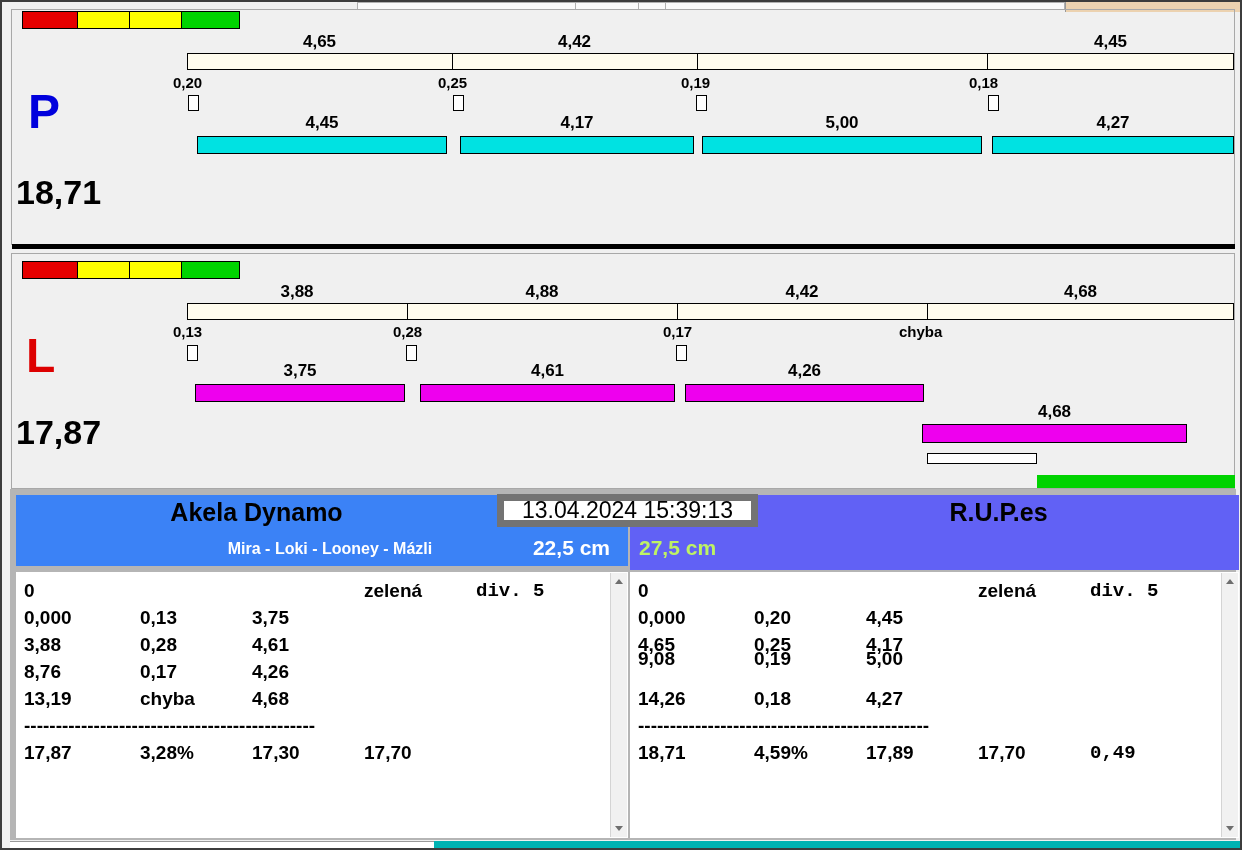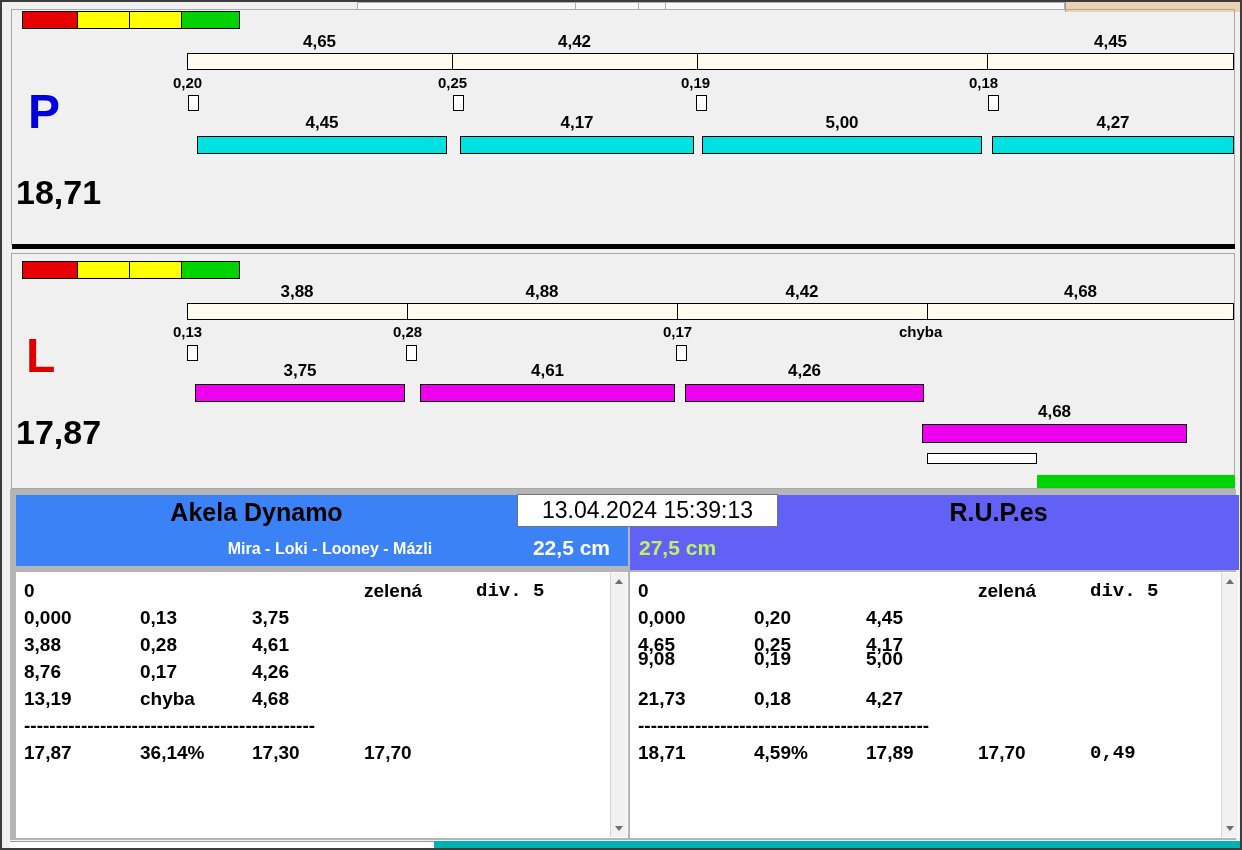--- a/index.html
+++ b/index.html
@@ -27,22 +27,22 @@
   .divider-row { position:absolute; left:8px; white-space:nowrap; letter-spacing:0; }
   .scrollbar { position:absolute; top:1px; right:1px; bottom:1px; width:17px;
     background:#f1f1f1; border-left:1px solid #d4d4d4; box-sizing:border-box; }
   .sb-btn { position:absolute; left:0; width:100%; height:17px; background:#f1f1f1;
     display:flex; align-items:center; justify-content:center; }
   .sb-top { top:0; }
   .sb-bottom { bottom:0; }
   .tri-up { width:0; height:0; border-left:4px solid transparent; border-right:4px solid transparent; border-bottom:5px solid #6e6e6e; }
   .tri-down { width:0; height:0; border-left:4px solid transparent; border-right:4px solid transparent; border-top:5px solid #6e6e6e; }
   .hdr { position:absolute; }
-  .ts-box { position:absolute; background:#fff; border:1px solid #737373; box-sizing:border-box;
-    display:flex; align-items:center; justify-content:center;margin-left:20px; }
+  .ts-box { position:absolute; background:#fff; border:7px solid #737373; box-sizing:border-box;
+    display:flex; align-items:center; justify-content:center; }
 </style>
 </head>
 <body>
 
 <div class="window">
 
   <div class="abs" style="left:355px;top:0;width:708px;height:8px;background:#fafafa;border:1px solid #b0b0b0;box-sizing:border-box;"></div>
   <div class="abs" style="left:573px;top:0;width:1px;height:8px;background:#b0b0b0;"></div>
   <div class="abs" style="left:636px;top:0;width:1px;height:8px;background:#b0b0b0;"></div>
   <div class="abs" style="left:663px;top:0;width:1px;height:8px;background:#b0b0b0;"></div>
@@ -166,21 +166,21 @@
       <span class="c1">3,88</span><span>0,28</span><span>4,61</span><span></span><span class="c5"></span>
     </div>
     <div class="log-row" style="top:89px;">
       <span class="c1">8,76</span><span>0,17</span><span>4,26</span><span></span><span class="c5"></span>
     </div>
     <div class="log-row" style="top:116px;">
       <span class="c1">13,19</span><span>chyba</span><span>4,68</span><span></span><span class="c5"></span>
     </div>
     <div class="divider-row" style="top:143px;">----------------------------------------------</div>
     <div class="log-row" style="top:170px;">
-      <span class="c1">17,87</span><span>36,14%</span><span>17,30</span><span>17,70</span><span class="c5"></span>
+      <span class="c1">17,87</span><span>3,28%</span><span>17,30</span><span>17,70</span><span class="c5"></span>
     </div>
     <div class="scrollbar">
       <div class="sb-btn sb-top">
           <span class="tri-up"></span>
         </div>
       <div class="sb-btn sb-bottom">
           <span class="tri-down"></span>
         </div>
     </div>
   </div>
@@ -192,21 +192,21 @@
     <div class="log-row" style="top:35px;">
       <span class="c1">0,000</span><span>0,20</span><span>4,45</span><span></span><span class="c5"></span>
     </div>
     <div class="log-row" style="top:62px;">
       <span class="c1">4,65</span><span>0,25</span><span>4,17</span><span></span><span class="c5"></span>
     </div>
     <div class="log-row" style="top:76px;">
       <span class="c1">9,08</span><span>0,19</span><span>5,00</span><span></span><span class="c5"></span>
     </div>
     <div class="log-row" style="top:116px;">
-      <span class="c1">21,73</span><span>0,18</span><span>4,27</span><span></span><span class="c5"></span>
+      <span class="c1">14,26</span><span>0,18</span><span>4,27</span><span></span><span class="c5"></span>
     </div>
     <div class="divider-row" style="top:143px;">----------------------------------------------</div>
     <div class="log-row" style="top:170px;">
       <span class="c1">18,71</span><span>4,59%</span><span>17,89</span><span>17,70</span><span class="c5">0,49</span>
     </div>
     <div class="scrollbar">
       <div class="sb-btn sb-top">
           <span class="tri-up"></span>
         </div>
       <div class="sb-btn sb-bottom">

